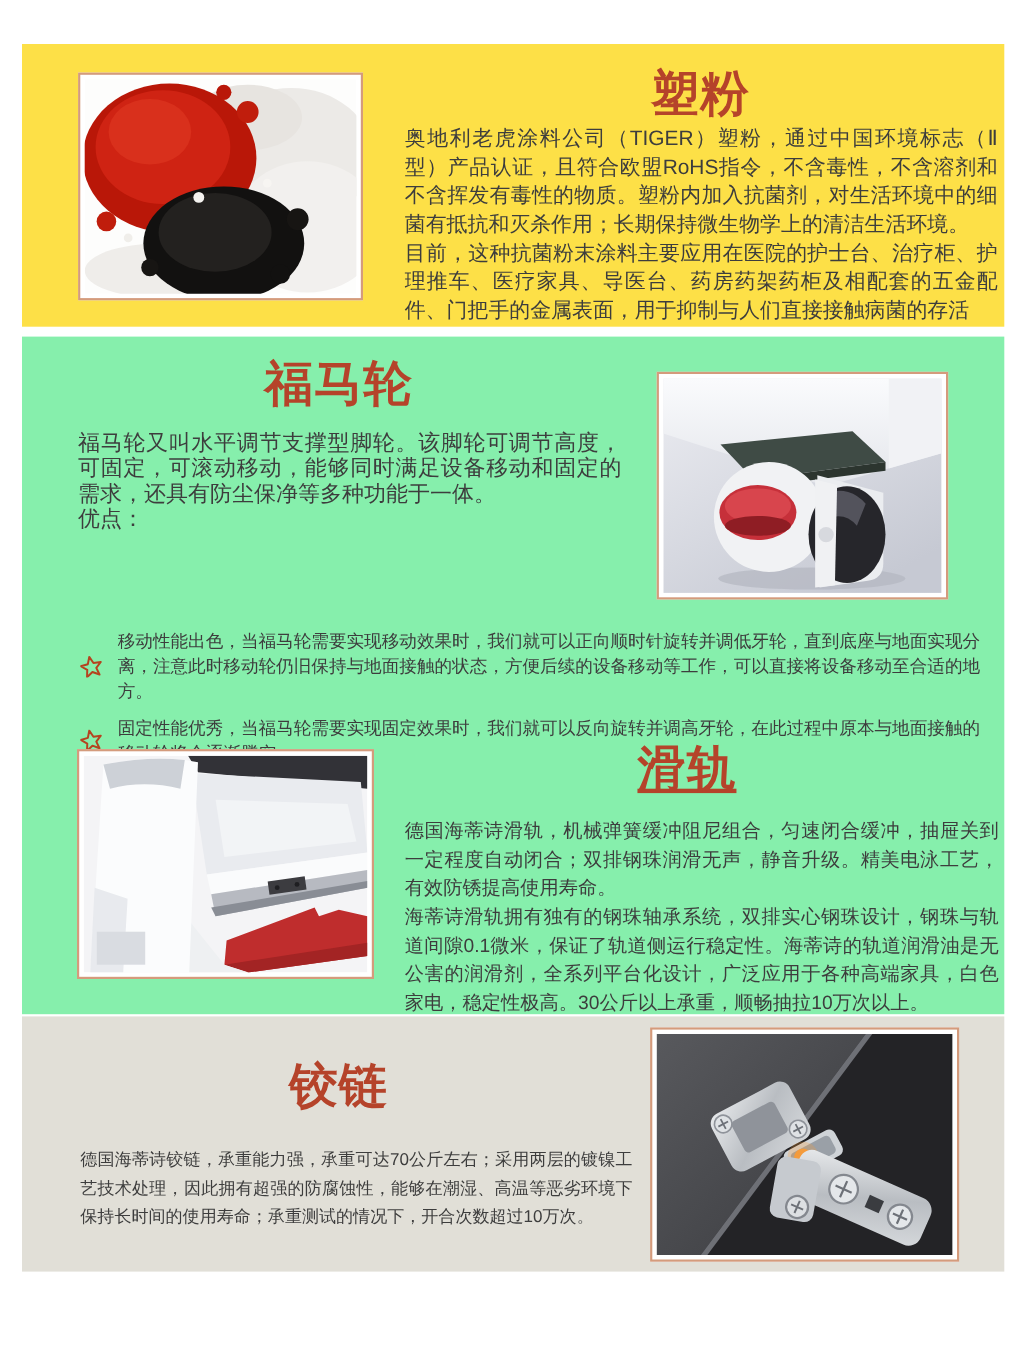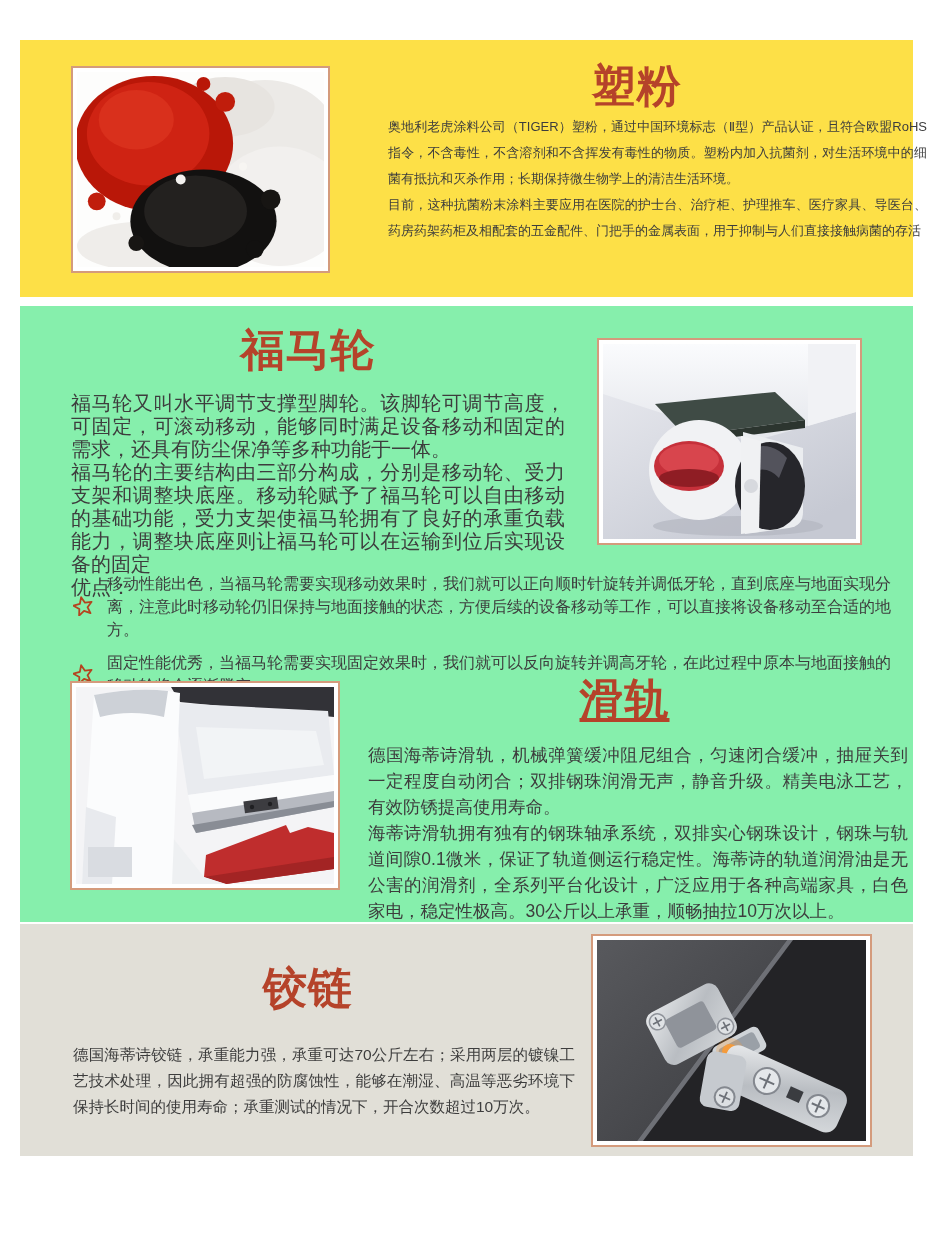--- a/index.html
+++ b/index.html
@@ -16,21 +16,21 @@
     color:#b5432a;text-align:center;letter-spacing:1px;margin:0;
   }
   .body-text{position:absolute;text-align:justify;color:#3d3d3d;}
   .body-text p{margin:0;}
   .photo{
     position:absolute;box-sizing:border-box;border:2px solid #d49b7c;
     background:#ffffff;padding:4px;
   }
   .photo svg{display:block;width:100%;height:100%;}
   
-  #powder-text{left:368px;top:74px;width:539px;font-size:13px;line-height:26px;}
+  #powder-text{left:348px;top:74px;width:539px;font-size:19px;line-height:26px;}
   #powder-title{left:348px;top:22px;width:537px;}
   #powder-photo{left:51px;top:26px;width:259px;height:207px;}
   
   #caster-title{left:28px;top:20px;width:520px;}
   #caster-text{left:51px;top:86px;width:494px;font-size:20px;line-height:23px;}
   #caster-photo{left:577px;top:32px;width:265px;height:207px;}
   #caster-bullets{position:absolute;left:53px;top:266px;width:818px;font-size:16px;line-height:23px;}
   .bullet{display:flex;align-items:center;margin-bottom:10px;}
   .bullet .star{flex:0 0 34px;padding-top:5px;}
   .bullet p{margin:0;text-align:justify;}
@@ -80,21 +80,20 @@
     <div class="body-text" id="powder-text">
       <p>奥地利老虎涂料公司（TIGER）塑粉，通过中国环境标志（Ⅱ型）产品认证，且符合欧盟RoHS指令，不含毒性，不含溶剂和不含挥发有毒性的物质。塑粉内加入抗菌剂，对生活环境中的细菌有抵抗和灭杀作用；长期保持微生物学上的清洁生活环境。</p>
       <p>目前，这种抗菌粉末涂料主要应用在医院的护士台、治疗柜、护理推车、医疗家具、导医台、药房药架药柜及相配套的五金配件、门把手的金属表面，用于抑制与人们直接接触病菌的存活</p>
     </div>
   </div>
 
   <div class="section" id="sec-caster">
     <h1 class="big-title" id="caster-title">福马轮</h1>
     <div class="body-text" id="caster-text">
       <p>福马轮又叫水平调节支撑型脚轮。该脚轮可调节高度，可固定，可滚动移动，能够同时满足设备移动和固定的需求，还具有防尘保净等多种功能于一体。</p>
-      <p>福马轮的主要结构由三部分构成，分别是移动轮、受力支架和调整块底座。移动轮赋予了福马轮可以自由移动的基础功能，受力支架使福马轮拥有了良好的承重负载能力，调整块底座则让福马轮可以在运输到位后实现设备的固定</p>
       <p>优点：</p>
     </div>
     <div class="photo" id="caster-photo">
       <svg viewBox="0 0 253 195" preserveAspectRatio="none">
         <defs>
           <linearGradient id="studio" x1="0" y1="0" x2="0.7" y2="1">
             <stop offset="0" stop-color="#ecedf2"></stop>
               <stop offset="1" stop-color="#c6c9d3"></stop>
           </linearGradient>
           <linearGradient id="cab" x1="0" y1="0" x2="0" y2="1">

